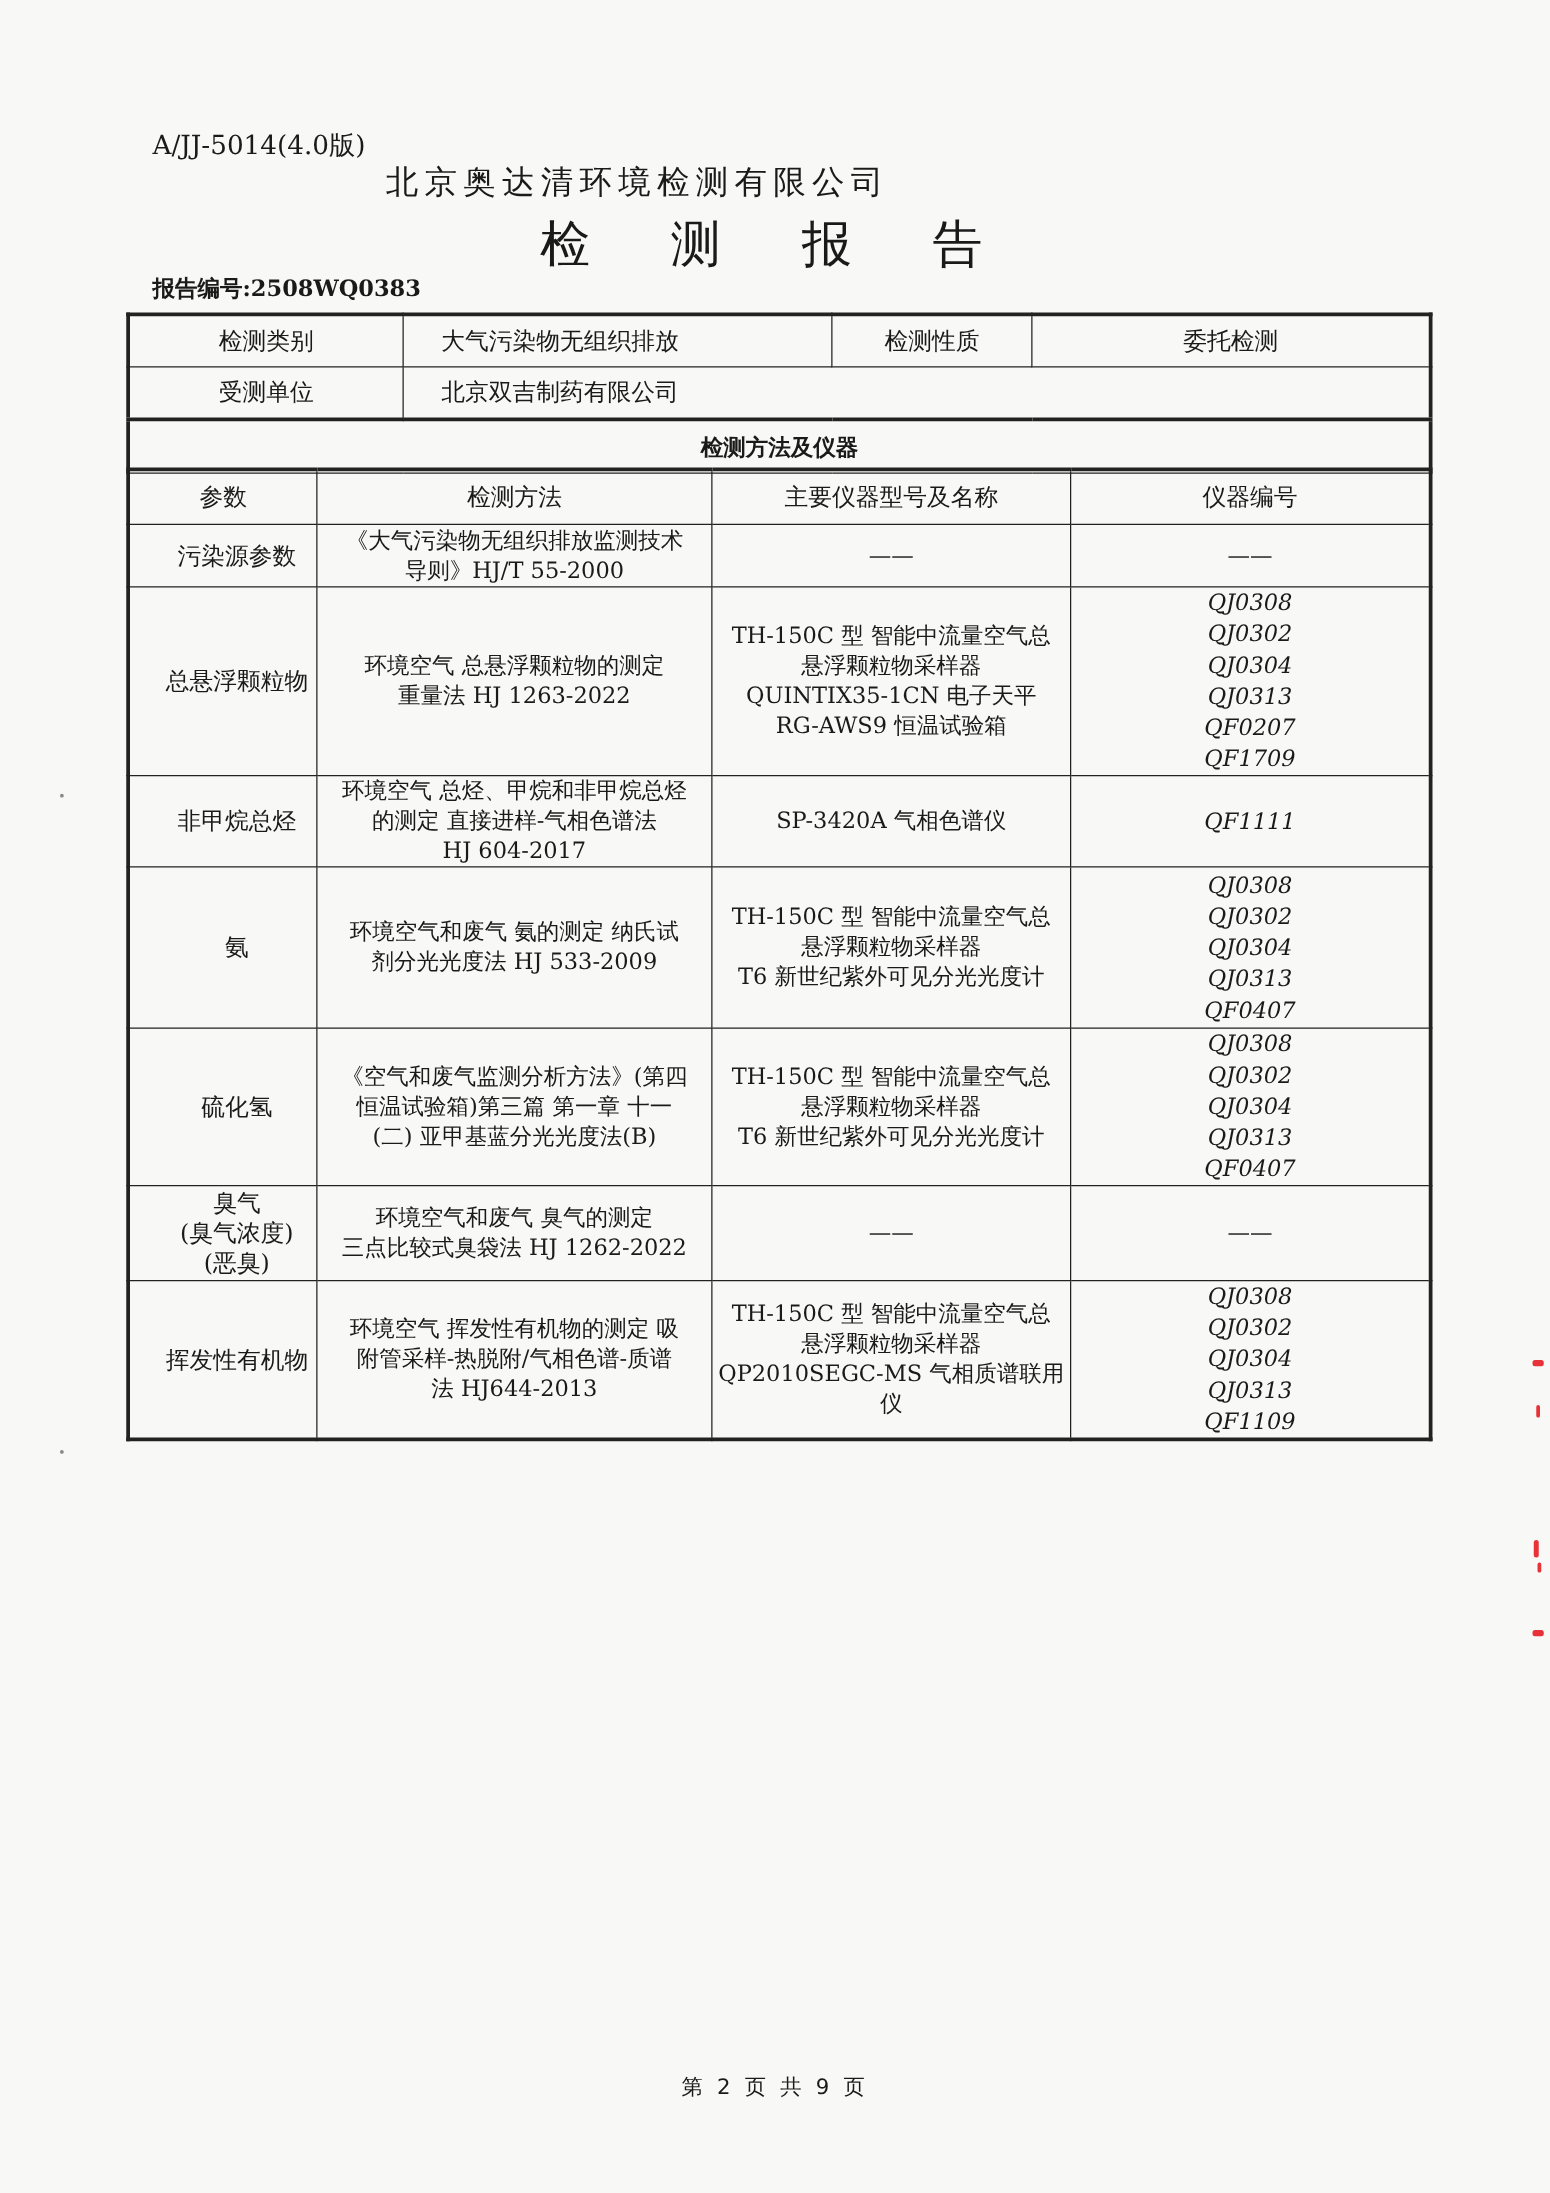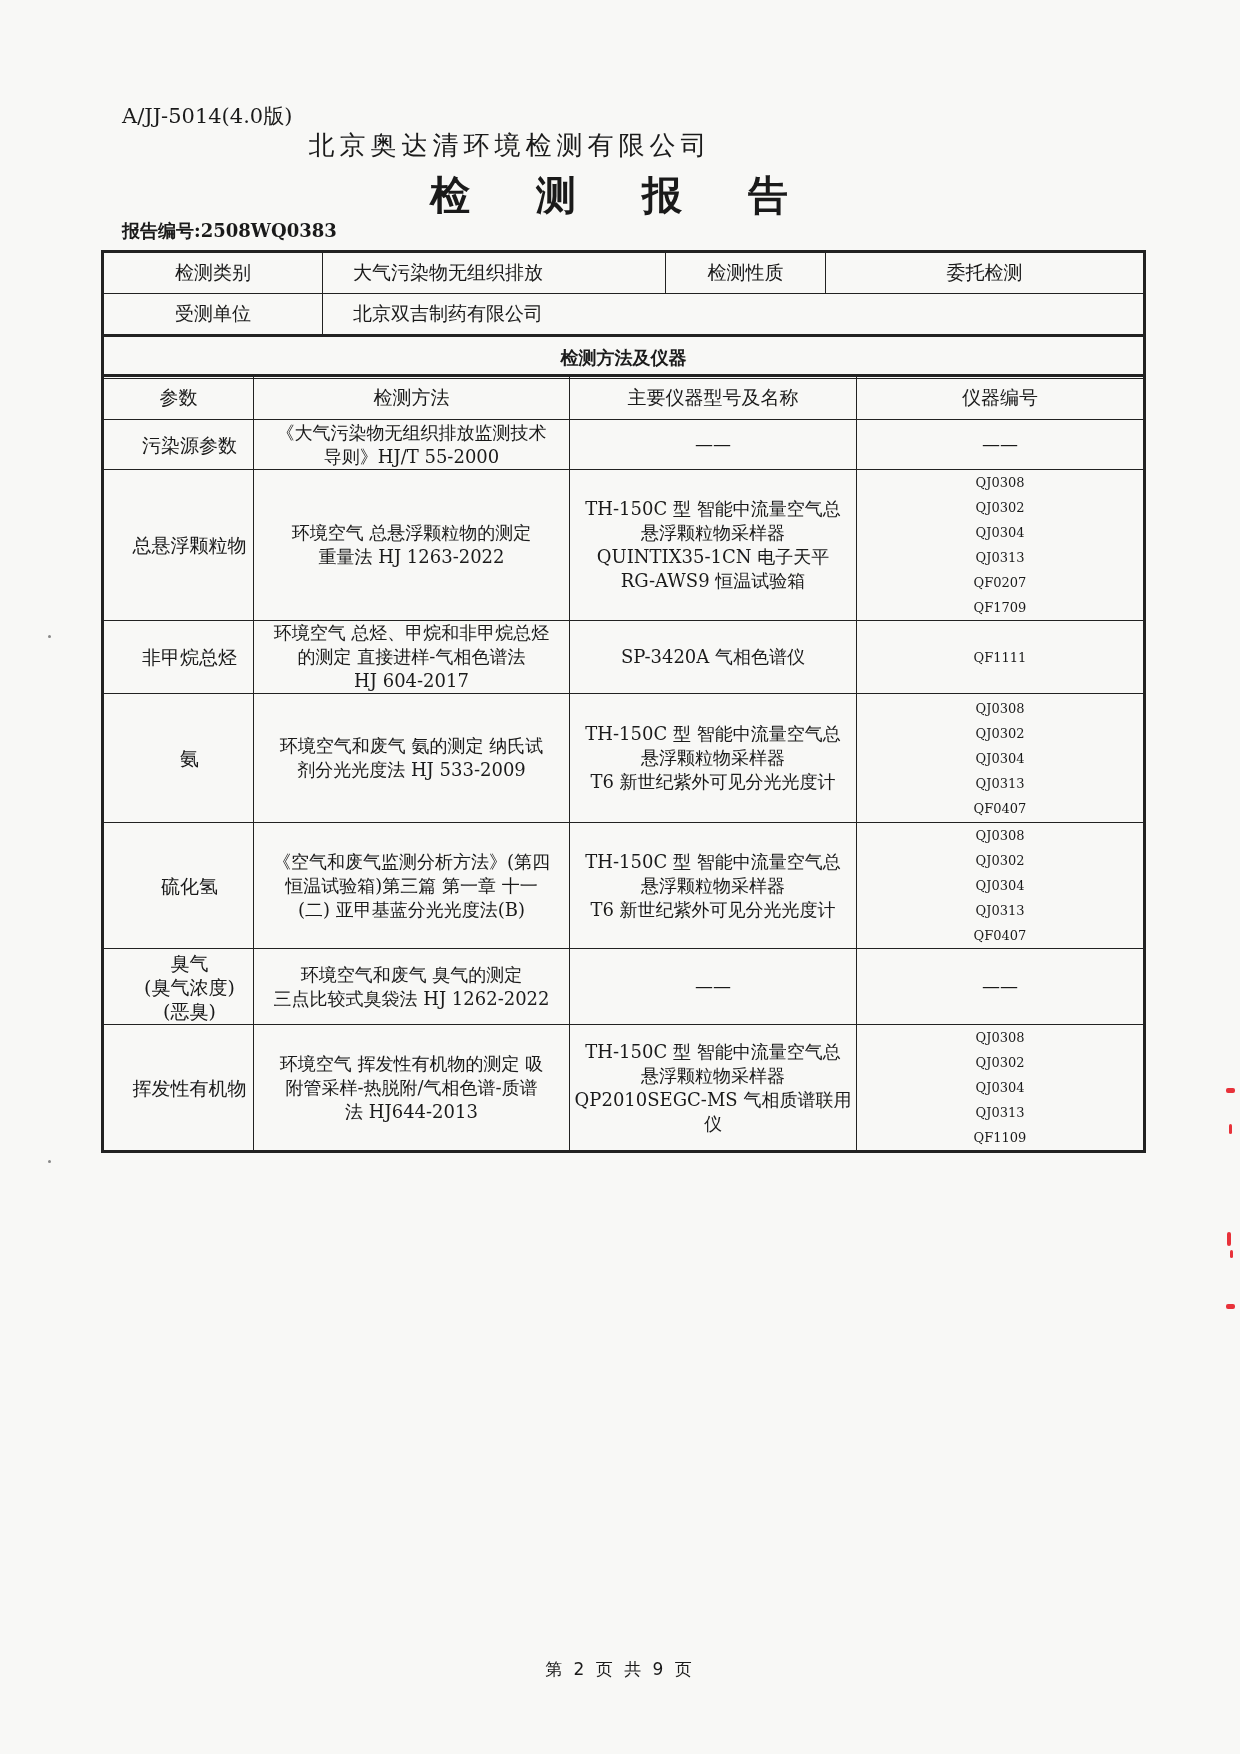--- a/index.html
+++ b/index.html
@@ -14,21 +14,21 @@
   .form-code {
     position: absolute; left: 122px; top: 102px;
     font-size: 21px; letter-spacing: 0px;
   }
   .company {
     position: absolute; left: 0; width: 1020px; top: 128px;
     text-align: center; font-size: 26px; letter-spacing: 5px;
   }
   .doc-title {
     position: absolute; left: 0; width: 1240px; top: 168px;
-    text-align: center; font-size: 40px; letter-spacing: 26px; font-weight: bold;
+    text-align: center; font-size: 40px; letter-spacing: 26px; font-weight: normal;
     padding-left: 4px; box-sizing: border-box;
   }
   .report-no {
     position: absolute; left: 122px; top: 219px;
     font-size: 18px; font-weight: bold;
   }
   .report-no .num { font-weight: bold; margin-top: 30px; }
 
   
   .info-table {
@@ -53,21 +53,21 @@
     border-collapse: collapse; table-layout: fixed;
     border: 3px solid #222; border-top: none;
   }
   .methods-table th, .methods-table td {
     border: 1.5px solid #222; padding: 0; text-align: center;
     vertical-align: middle; font-weight: normal;
   }
   .methods-table th { font-size: 19px; height: 42px; border-top: 3px solid #222; }
   .methods-table td { font-size: 18px; line-height: 24px; }
   .methods-table td.param { font-size: 19px; padding-left: 22px; }
-  .methods-table td.ids { font-size: 13px; line-height: 25px; font-family: "DejaVu Serif", serif; }
+  .methods-table td.ids { font-size: 18px; line-height: 25px; font-family: "DejaVu Serif", serif; font-style: italic; }
   .methods-table td.dash { font-size: 18px; }
   .line { display: block; }
 
   .page-footer {
     position: absolute; left: 0; width: 1240px; top: 1658px;
     text-align: center; font-size: 17px; letter-spacing: 3px;
     font-family: "DejaVu Sans", "Liberation Sans", sans-serif;
   }
   .stamp-mark {
     position: absolute; background: #e8323a; border-radius: 2px;

